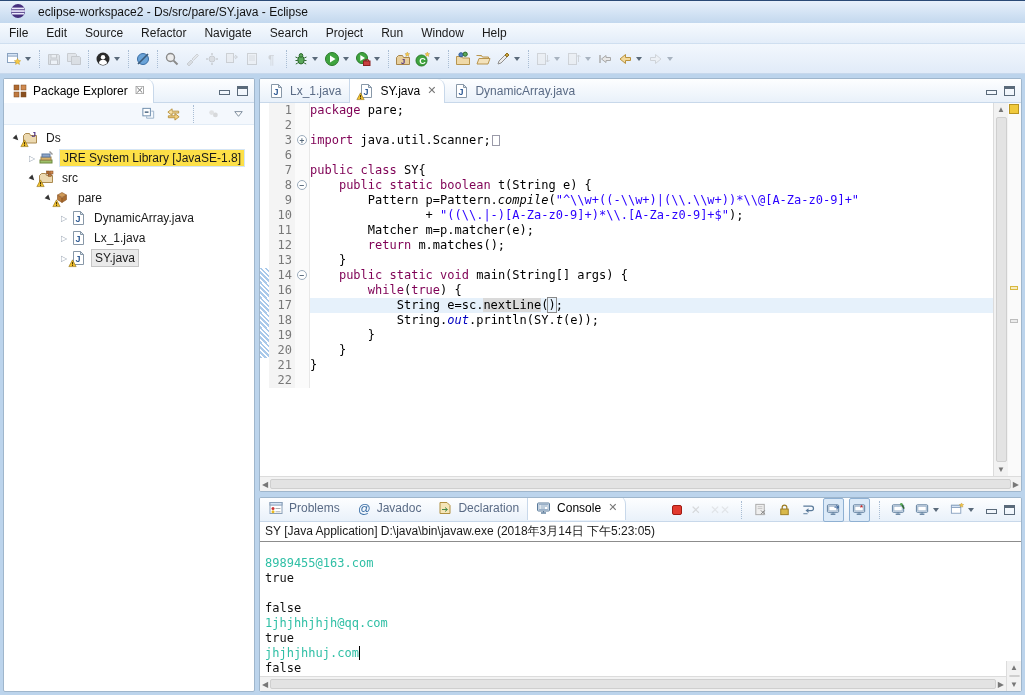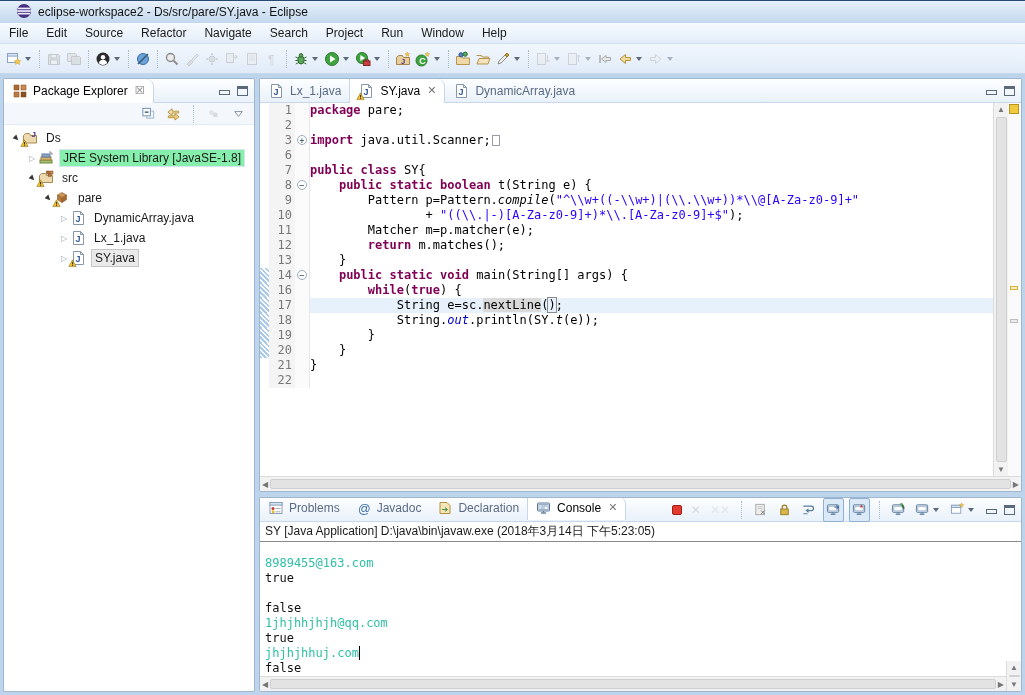--- a/index.html
+++ b/index.html
@@ -5,21 +5,21 @@
   * { margin:0; padding:0; box-sizing:border-box; }
   html,body { width:1025px; height:695px; overflow:hidden; }
   body {
     font-family:"Liberation Sans","DejaVu Sans",sans-serif;
     font-size:12px; color:#1a1a1a;
     background:#bcd4ec;
     border-top:1px solid #2a4a76;
   }
 
   
-  #titlebar { height:22px; display:flex; align-items:center; gap:6px; padding:0 16px;
+  #titlebar { height:22px; display:flex; align-items:center; gap:12px; padding:0 10px;
     background:linear-gradient(180deg,#e7f0fb 0%,#d3e3f4 55%,#c3d8ee 100%); }
   #titlebar .ttl { font-size:12px; color:#111; }
   #menubar { height:21px; display:flex; align-items:center;
     background:linear-gradient(180deg,#f6fafe,#e3edf9); border-bottom:1px solid #cfdff0; }
   #menubar .mi { padding:2px 9px; cursor:default; }
 
   #maintoolbar { height:30px; display:flex; align-items:center; padding:0 4px;
     background:linear-gradient(180deg,#f2f7fd,#e1ebf8); border-bottom:1px solid #c7d8ec; }
   .tbtn { display:flex; align-items:center; height:24px; padding:0 2px; border-radius:2px; }
   .tbtn svg { width:16px; height:16px; }
@@ -50,41 +50,41 @@
   #pe-localbar .tbtn svg { width:15px; height:15px; }
   #pe-tree { flex:1; overflow:hidden; padding-top:3px; }
   .trow { display:flex; align-items:center; height:20px; white-space:nowrap; }
   .twist { width:12px; flex:none; text-align:center; font-size:8px; color:#9aa6b5; }
   .twist.open { color:#333; transform:rotate(-45deg); font-size:9px; }
   .ticon { position:relative; width:17px; height:16px; flex:none; margin-right:4px; }
   .ticon > svg { width:16px; height:16px; }
   .ticon .ovl { position:absolute; left:-2px; bottom:-2px; width:9px; height:9px; }
   .tlabel { padding:1px 3px; }
   .tlabel.sel { background:#eaeaea; border:1px solid #c6c6c6; }
-  .tlabel.outl { background:#86efac; border:1px solid #d5e5f4; }
+  .tlabel.outl { background:#fde047; border:1px solid #d5e5f4; }
 
   
   #rightcol { flex:1; display:flex; flex-direction:column; gap:5px; }
   #editorgroup { height:414px; flex:none; }
   #edtabs .vtab.active { border-left:1px solid #c8d8ea; }
   #editorbody { flex:1; display:flex; overflow:hidden; background:#fff; }
   #codearea { flex:1; overflow:hidden; }
   .cline { display:flex; height:15px; line-height:15px; font-size:12px; }
   .ann { width:9px; flex:none; }
   .ann.chg { background:repeating-linear-gradient(45deg,#a9c9ea 0 1.5px,#ffffff 1.5px 3.5px); }
   .ann.bulb { position:relative; }
   .ann.bulb svg { position:absolute; left:0; top:1px; width:13px; height:13px; z-index:2; }
   .lnum { width:26px; flex:none; text-align:right; color:#787878; padding-right:3px;
     font-family:"DejaVu Sans Mono","Liberation Mono",monospace; background:#f4f4f4; }
   .foldc { width:15px; flex:none; background:#fbfbfb; border-right:1px solid #e8e8e8; position:relative; }
   .foldc span { position:absolute; left:2px; top:2px; width:10px; height:10px; border:1px solid #9cacbc; border-radius:50%;
     background:#fff; color:#55687a; font:bold 8px/9px "DejaVu Sans Mono",monospace; text-align:center; }
   .ctext { flex:1; white-space:pre; font-family:"DejaVu Sans Mono","Liberation Mono",monospace; color:#000; }
   .cline.cur .ctext { background:#e6f1fb; }
-  .s-kw { color:#7f0055; font-weight:bold; }
+  .s-kw { color:#7f0055; font-weight:normal; }
   .s-str { color:#2a00ff; }
   .s-it { font-style:italic; }
   .s-sf { color:#0000c0; font-style:italic; }
   .s-wv { text-decoration:underline wavy #cdb400; }
   .s-occ { background:#dadada; }
   .s-brk { outline:1px solid #8a8a8a; }
   .s-box { display:inline-block; width:8px; height:11px; border:1px solid #9a9aa8; background:#fff; vertical-align:-2px; margin-left:1px; }
 
   
   .vscroll { width:15px; flex:none; background:#f2f2f2; border-left:1px solid #dcdcdc;

